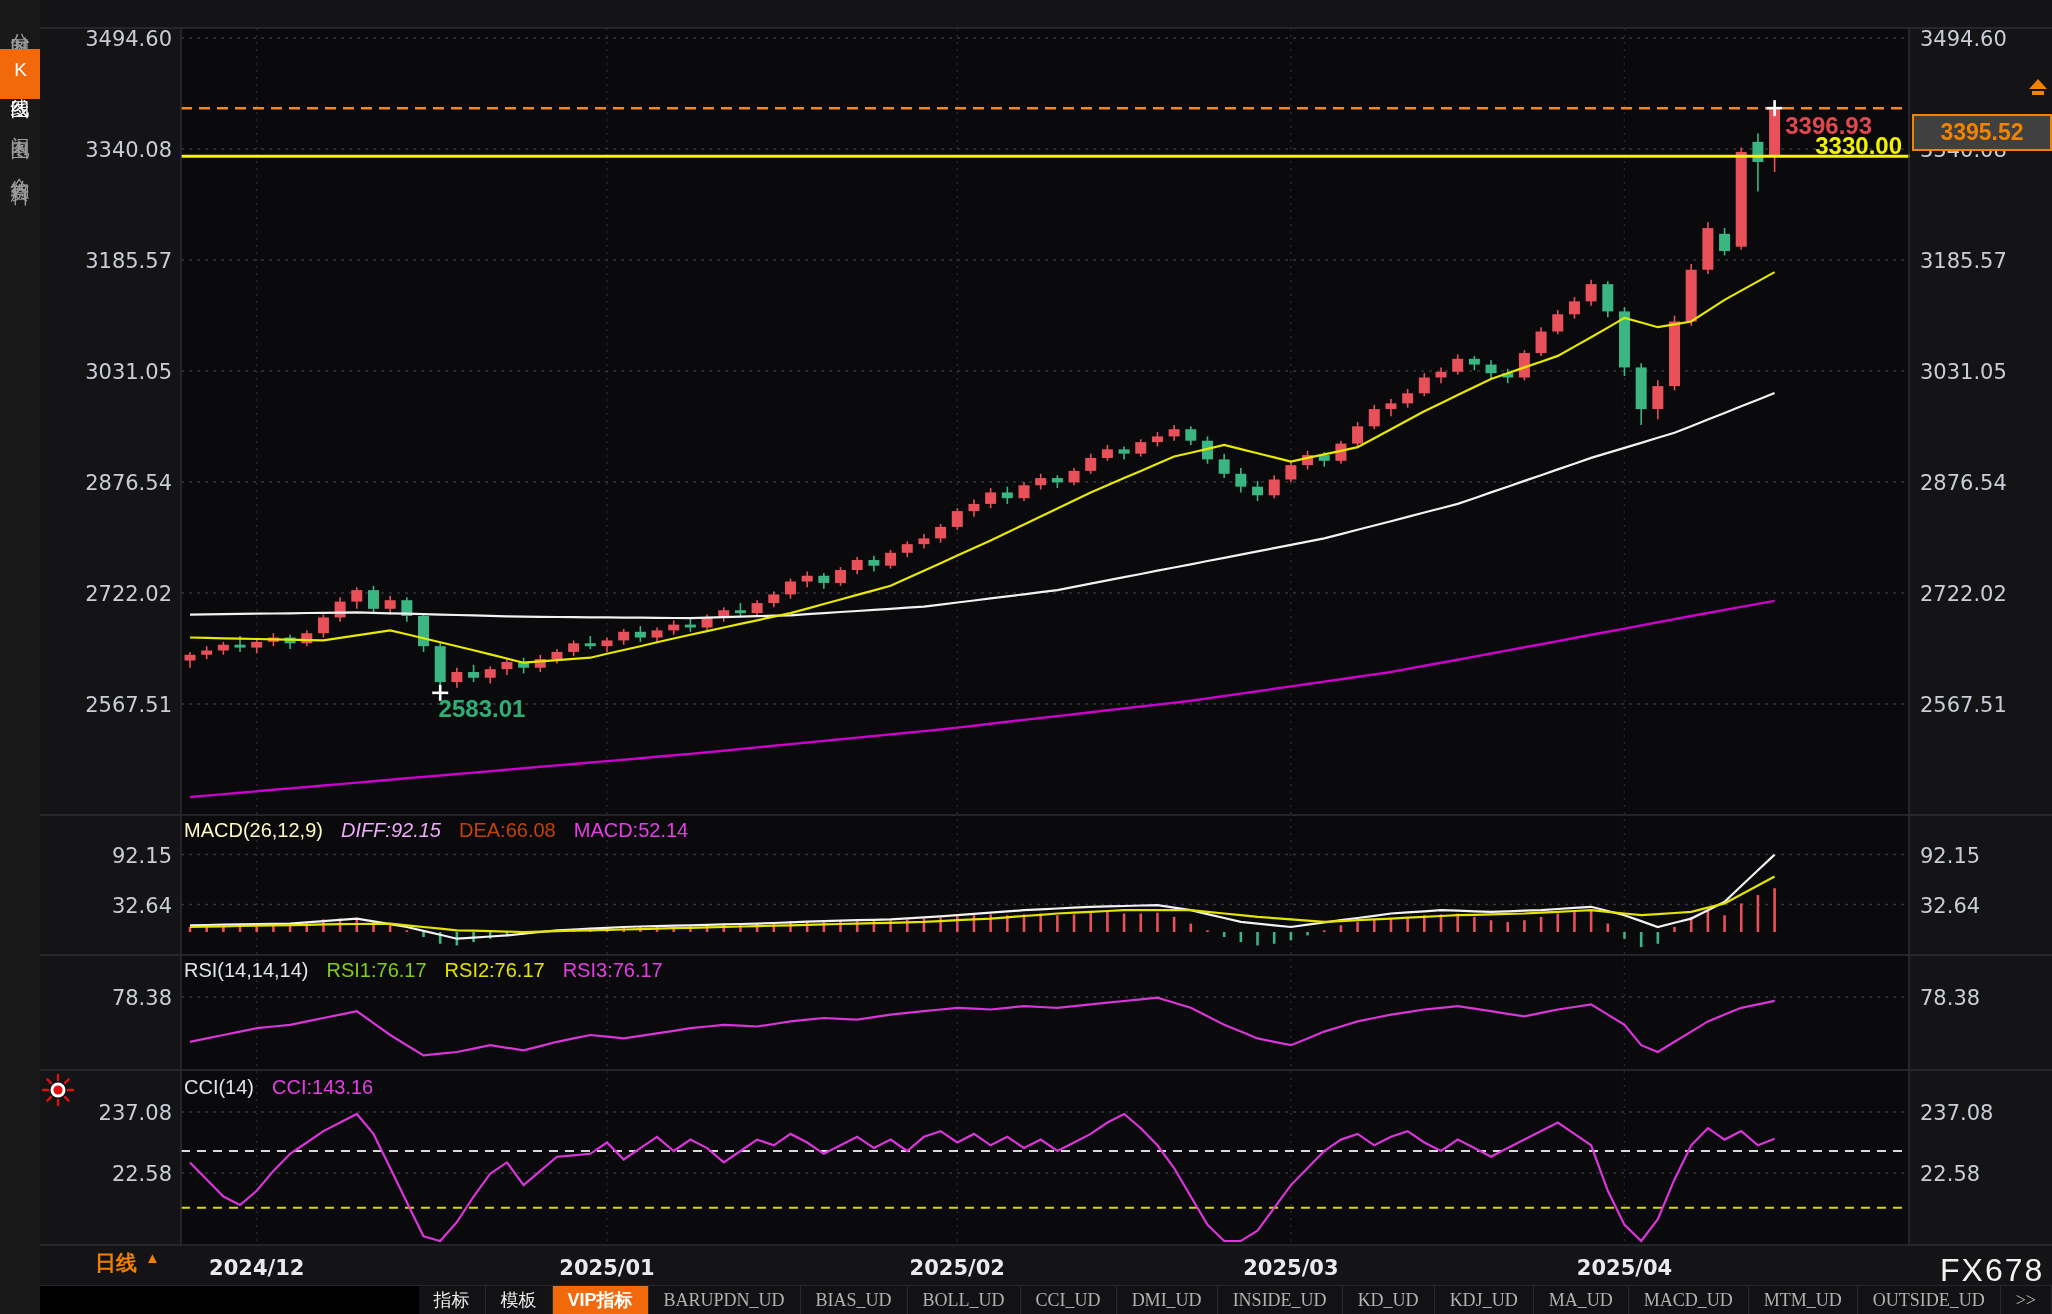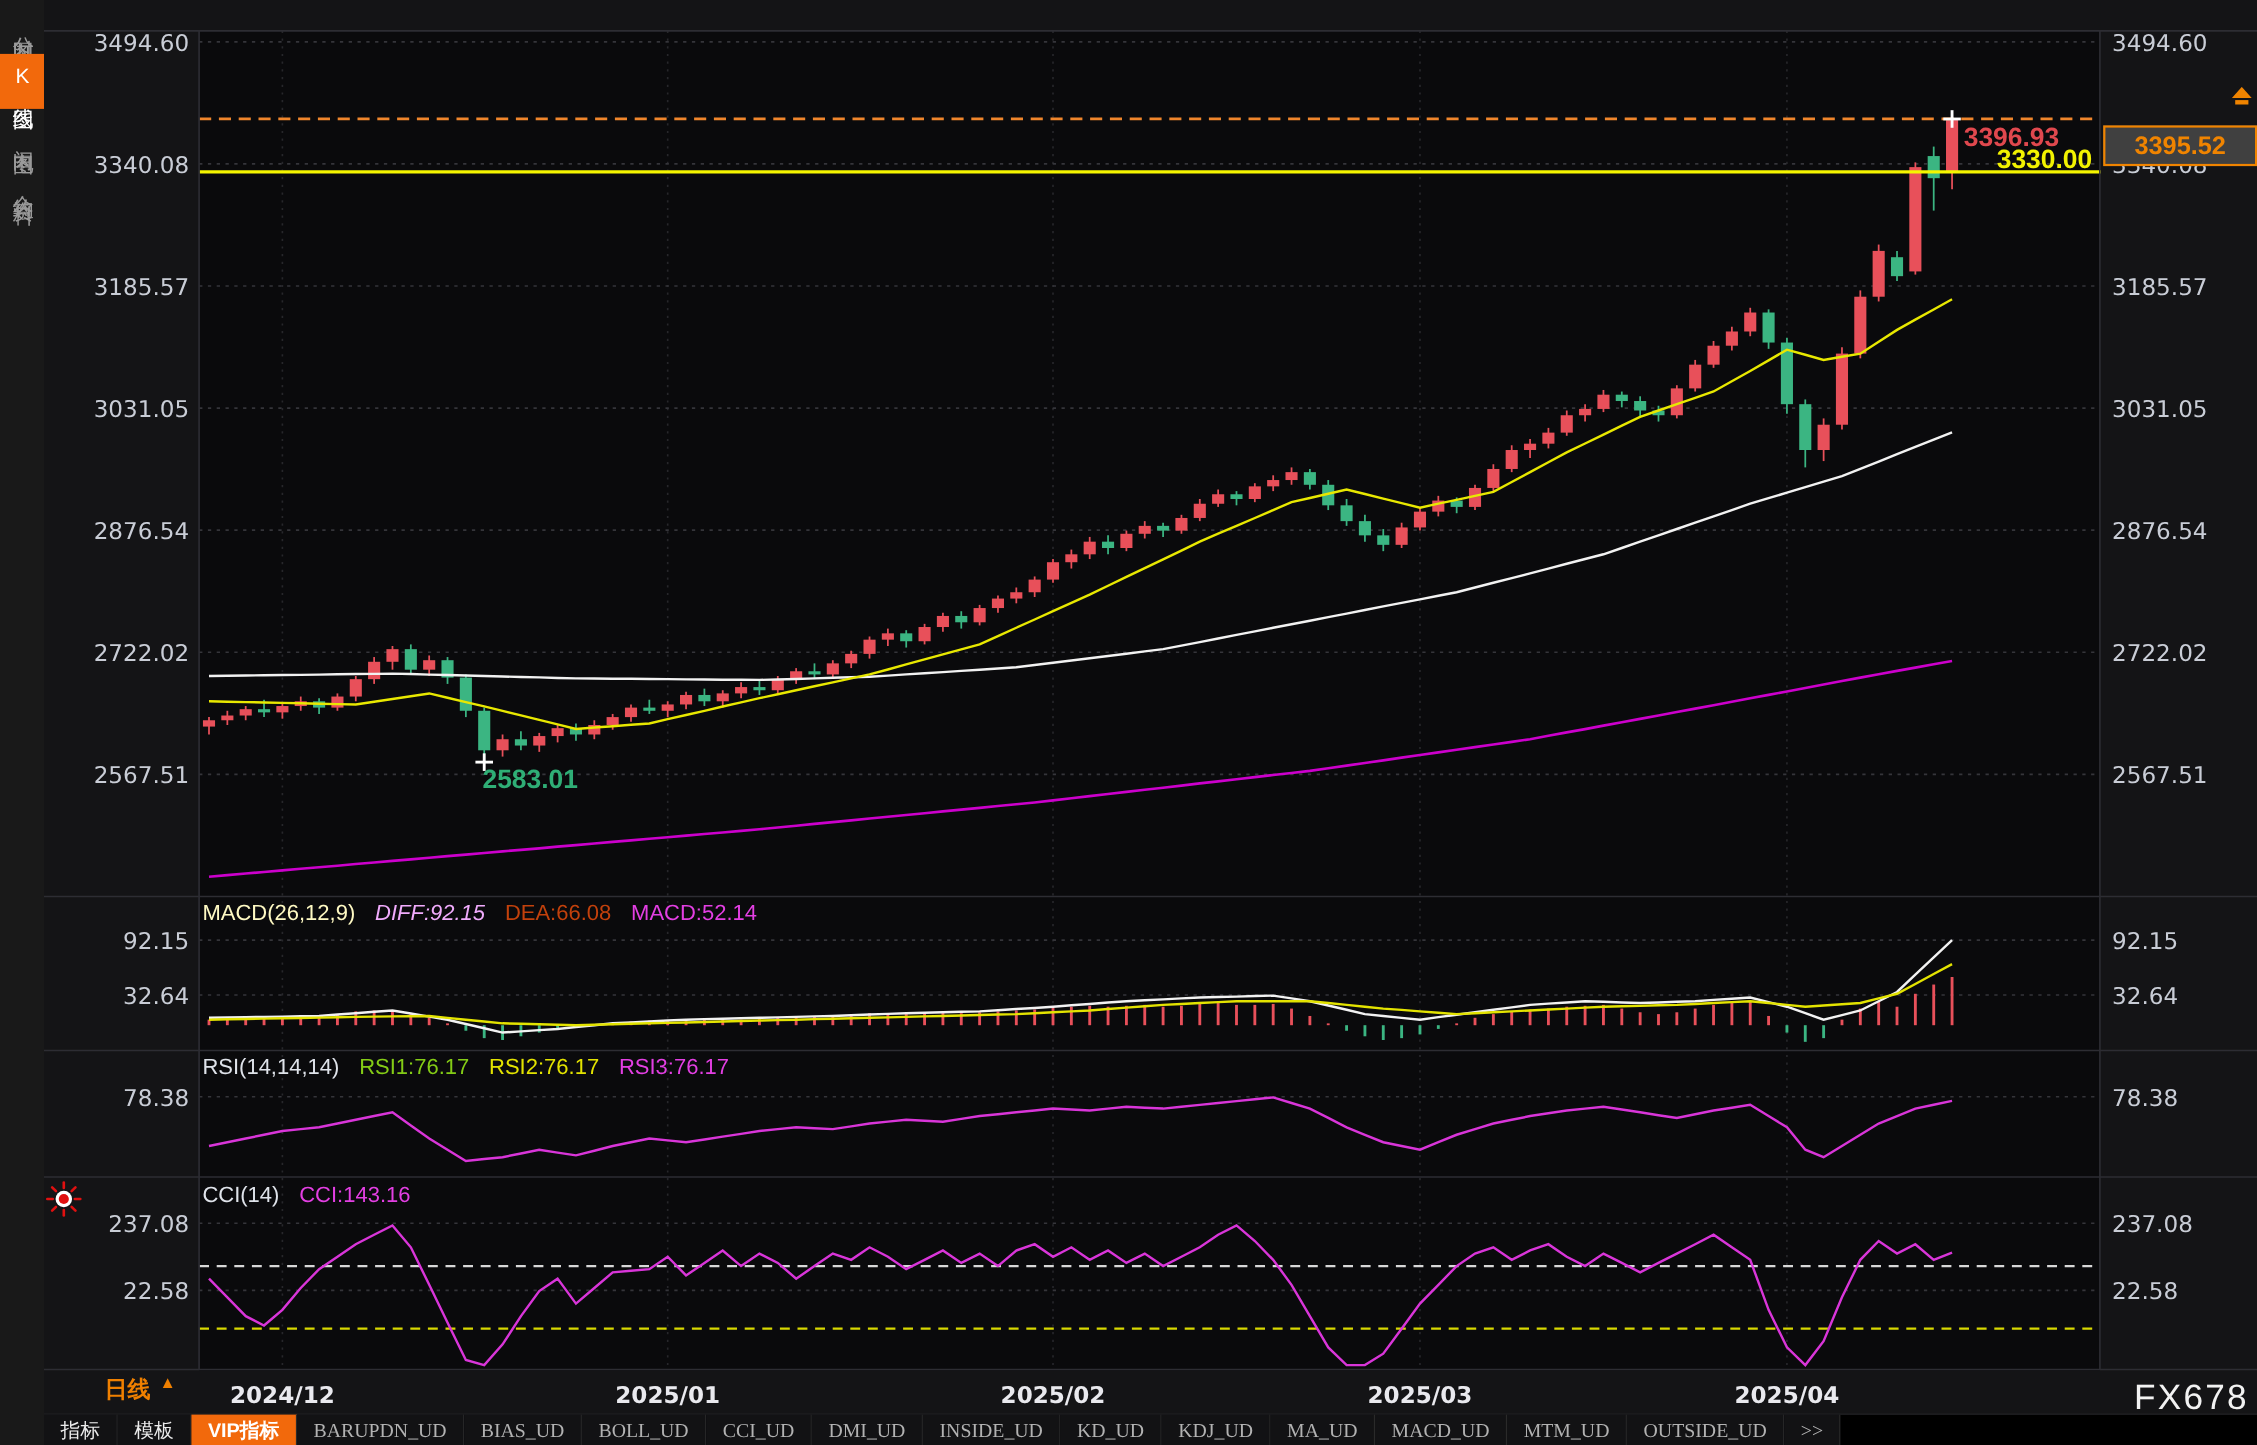--- a/index.html
+++ b/index.html
@@ -23,21 +23,21 @@
   .tool.active{border-color:#1e78e0;}
   
   .ind-row{display:flex;gap:18px;font-size:20px;white-space:nowrap;}
   
   .ann{font-size:24px;font-weight:bold;}
   #price-tag{left:1912px;top:114px;width:136px;height:33px;border:2px solid #f08400;background:#404040;color:#f08400;font-size:23px;font-weight:bold;display:flex;align-items:center;justify-content:center;}
   #tag-arrow{left:2028px;top:79px;width:20px;height:17px;}
   
   #period{left:95px;top:1249px;display:flex;align-items:flex-start;gap:8px;color:#f08000;font-weight:bold;cursor:pointer;}
   #period .plab{font-size:21px;} #period .parr{font-size:15px;}
-  #tabbar{left:40px;bottom:0;right:0;height:28px;background:#000;display:flex;align-items:stretch;}
+  #tabbar{left:40px;bottom:0;right:0;height:28px;background:#000;display:flex;align-items:stretch;justify-content:flex-end;}
   .tab{display:flex;align-items:center;padding:0 15px;border-right:1px solid #2a2a2a;background:#121214;color:#b2b2b2;font-size:18px;cursor:pointer;white-space:nowrap;}
   .tab.mono{font-family:Liberation Serif, serif;}
   .tab.bright{color:#ececec;}
   .tab.active{background:#f2690c;color:#fff;font-weight:bold;}
   #watermark{left:1940px;top:1252px;color:#f2f2f2;font-size:32px;letter-spacing:2px;}
   svg text{font-family:"DejaVu Sans","Liberation Sans",sans-serif;}
 </style>
 </head>
 <body>
 

